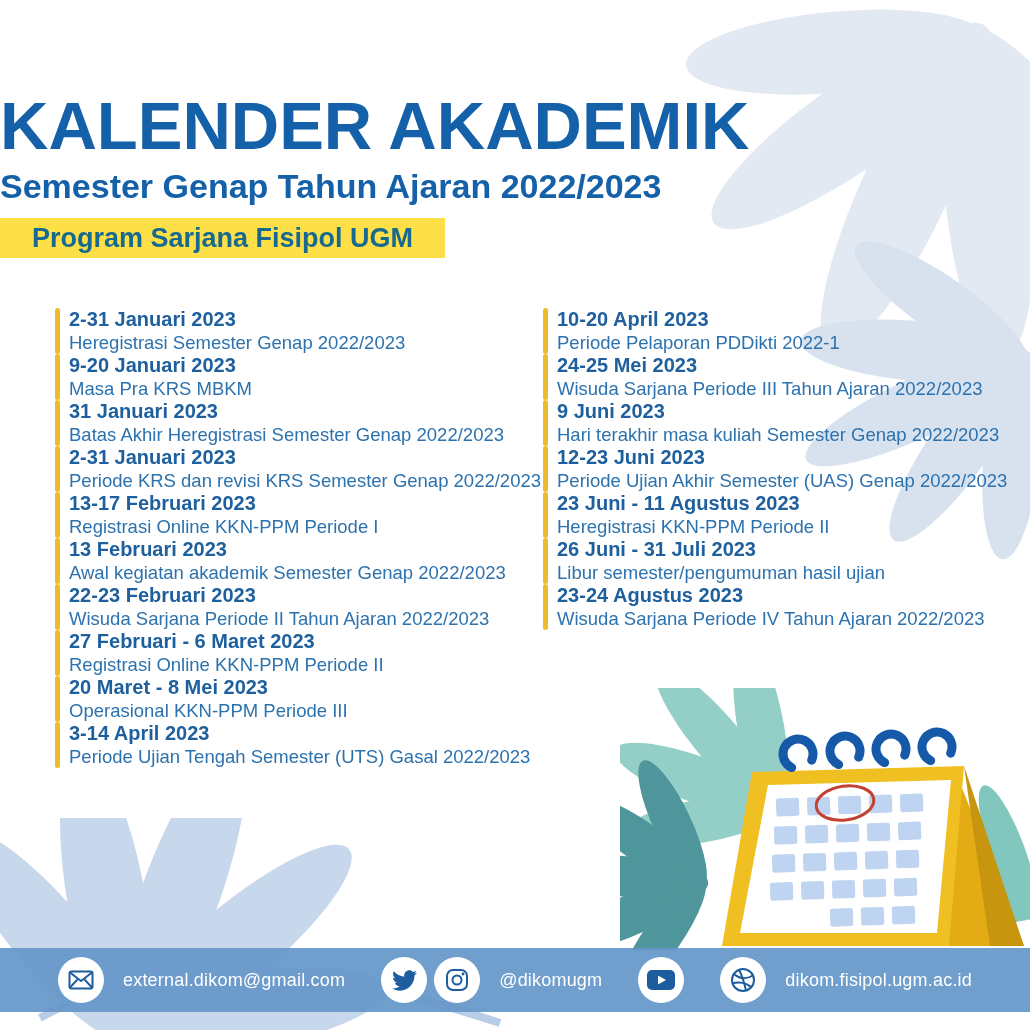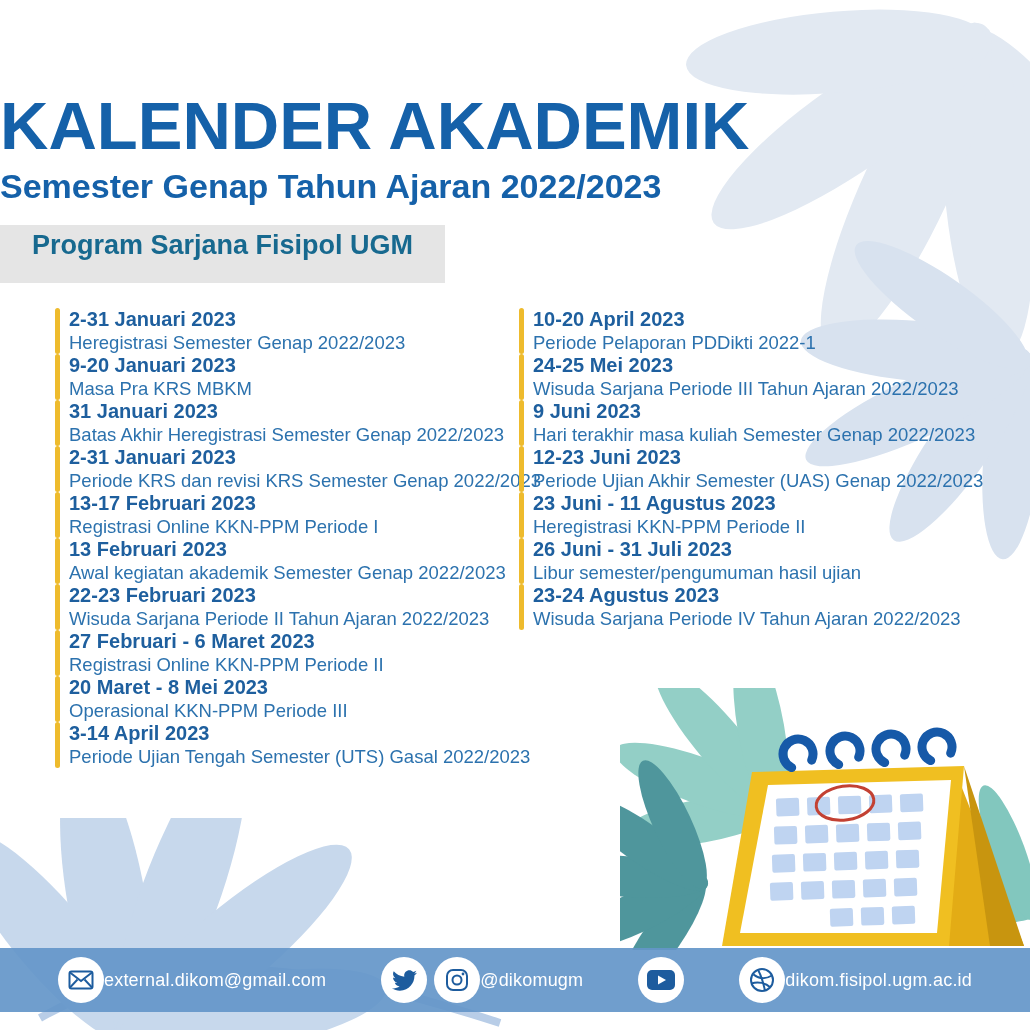--- a/index.html
+++ b/index.html
@@ -10,44 +10,44 @@
   
   .header{position:absolute;top:92px;left:0;width:100%;text-align:left;z-index:3;}
   .title{
     font-size:67px;font-weight:800;color:#1561A9;letter-spacing:0px;
     line-height:1.0;margin:0;
   }
   .subtitle{
     font-size:34px;font-weight:700;color:#1561A9;margin-top:8px;
   }
   .badge{
-    display:inline-block;margin-top:19px;background:#e5e5e5;color:#17698F;
-    font-size:27px;font-weight:700;padding:5px 32px 22px 32px;
+    display:inline-block;margin-top:12px;background:#fde047;color:#17698F;
+    font-size:27px;font-weight:700;padding:5px 32px 4px 32px;
   }
   
   .col{position:absolute;top:308px;display:flex;flex-direction:column;z-index:3;}
   .col-left{left:55px;width:462px;}
-  .col-right{left:519px;width:480px;}
+  .col-right{left:543px;width:480px;}
   .event{display:flex;align-items:stretch;height:46px;}
   .event .bar{width:5px;border-radius:3px;background:#EEBB2D;margin-right:9px;flex:none;}
   .event .date{font-size:20px;font-weight:700;color:#1E5F9E;line-height:23px;white-space:nowrap;}
   .event .desc{font-size:18.5px;color:#2C72AE;line-height:23px;white-space:nowrap;}
   
   .decor{position:absolute;z-index:0;}
   .decor-topright{top:0;right:0;}
   .decor-bottomleft{top:818px;left:0;z-index:1;}
   .decor-calendar{top:688px;left:620px;z-index:1;}
   
   .footer{
     position:absolute;top:948px;left:0;width:100%;height:64px;z-index:4;
     background:rgba(100,150,201,0.92);
     display:flex;align-items:center;justify-content:space-between;
     padding:0 58px;box-sizing:border-box;
   }
-  .fgroup{display:flex;align-items:center;gap:0;}
+  .fgroup{display:flex;align-items:center;gap:19px;}
   .fgroup .ftext{color:#ffffff;font-size:18px;letter-spacing:.2px;white-space:nowrap;}
   .fcircle{
     width:46px;height:46px;border-radius:50%;background:#ffffff;flex:none;
     display:flex;align-items:center;justify-content:center;
   }
   .twin{display:flex;gap:7px;}
 </style>
 </head>
 <body>
 

